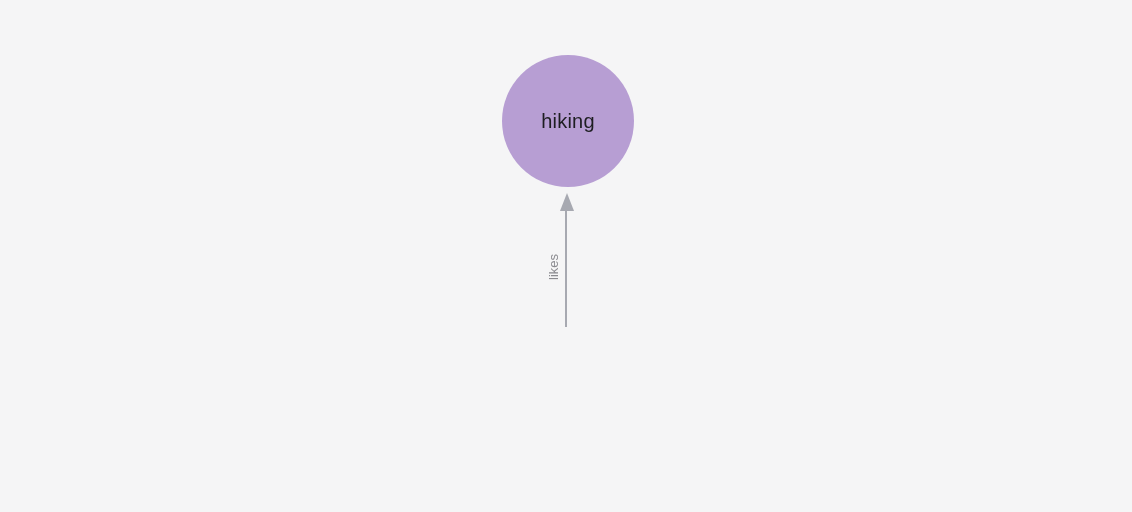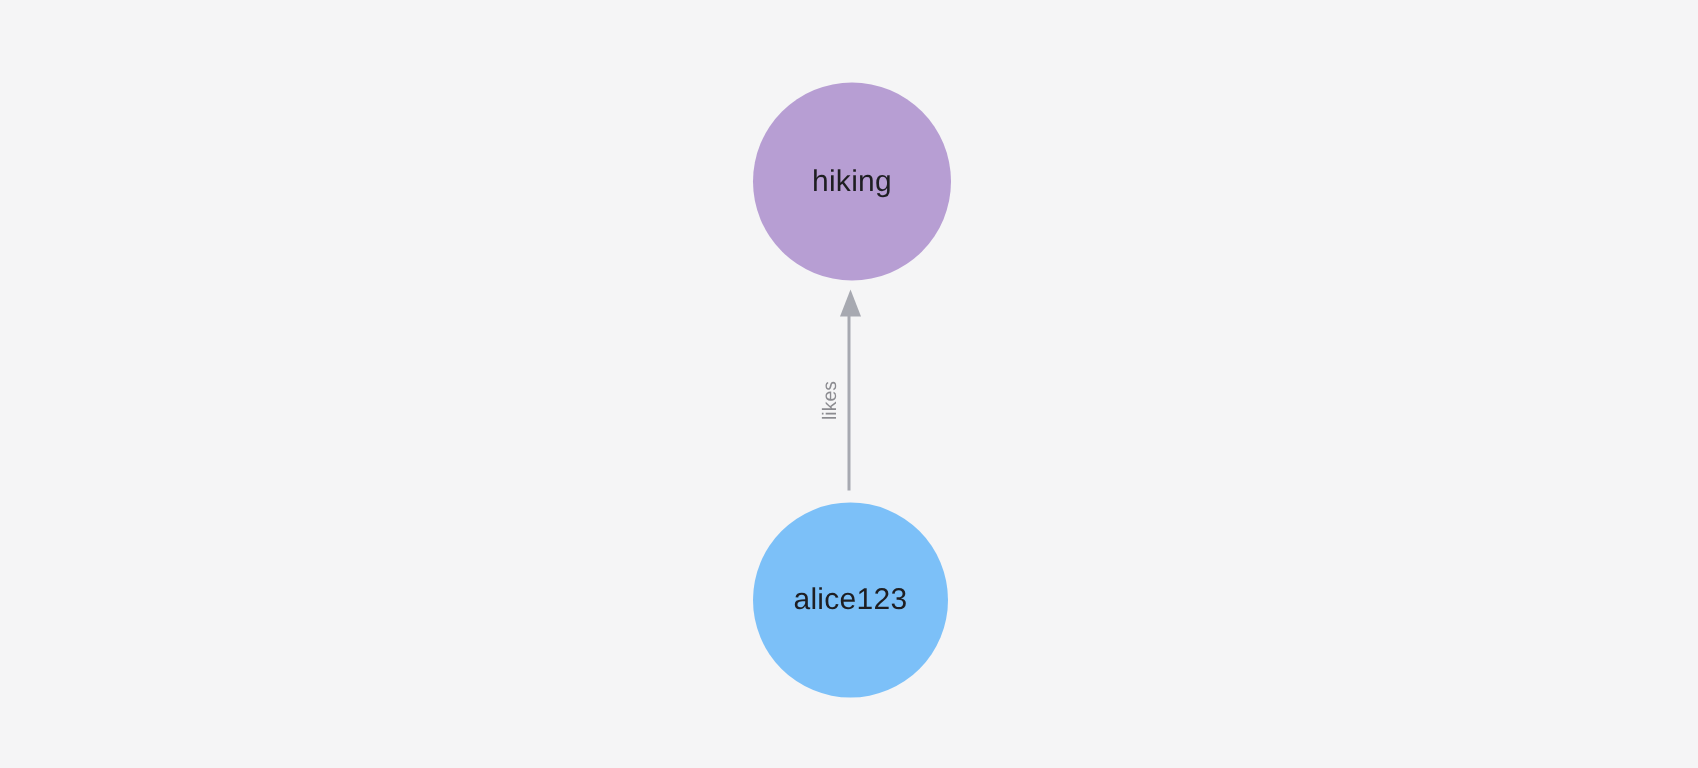--- a/index.html
+++ b/index.html
@@ -68,17 +68,14 @@
   <div>
     <div class="edge-line" style="background-color: rgb(167, 169, 177);"></div>
     <div class="edge-arrowhead" style="border-bottom-color: rgb(167, 169, 177);"></div>
     <span class="edge-label" style="color: rgb(139, 139, 144);">likes</span>
   </div>
 
   <div class="node node--hiking" style="background-color: rgb(183, 158, 211);">
     <span class="node-label" style="color: rgb(30, 30, 34);">hiking</span>
   </div>
 
-  <div class="node node--alice123" style="background-color: rgb(124, 192, 248);">
-    <span class="node-label" style="color: rgb(30, 30, 34);">alice123</span>
-  </div>
 
 </div>
 
 </body></html>

